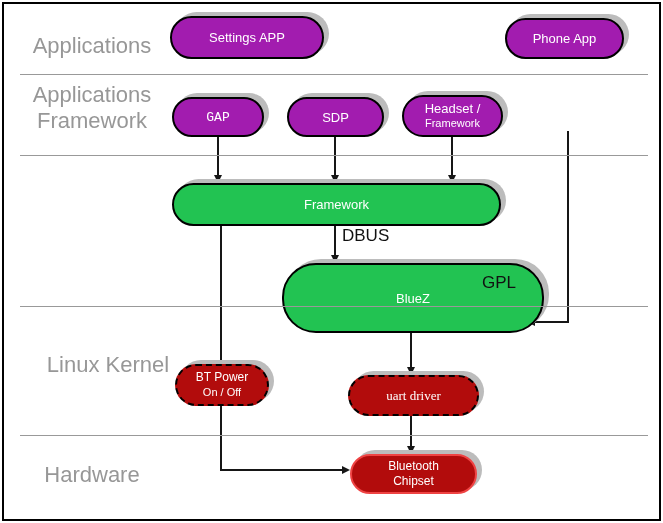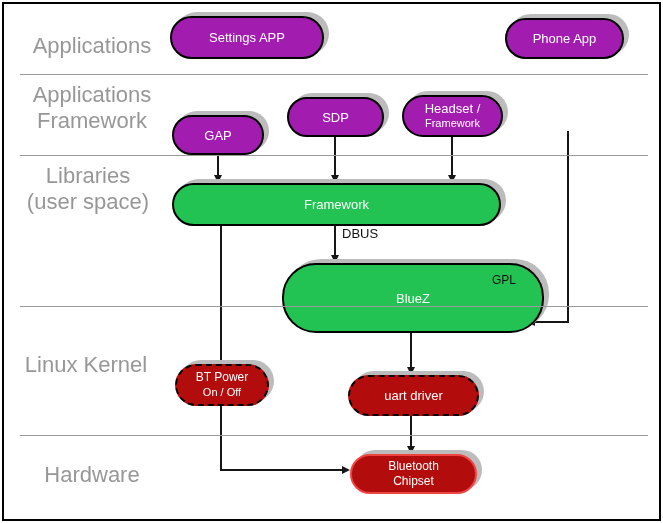--- a/index.html
+++ b/index.html
@@ -23,47 +23,43 @@
   .red-dashed{background:#b20c0c;border:2px dashed #000;}
   .red-solid{background:#b20c0c;border:2px solid #ef4444;}
   .t13{font-size:13px;}
   .t12{font-size:12px;line-height:1.25;}
   .t11{font-size:11px;line-height:1.3;}
   .vline{position:absolute;width:2px;background:#161616;z-index:1;}
   .hline{position:absolute;height:2px;background:#161616;z-index:1;}
   .head-down{position:absolute;width:0;height:0;border-left:4px solid transparent;border-right:4px solid transparent;border-top:8px solid #161616;z-index:1;}
   .head-left{position:absolute;width:0;height:0;border-top:4px solid transparent;border-bottom:4px solid transparent;border-right:8px solid #161616;z-index:2;}
   .head-right{position:absolute;width:0;height:0;border-top:4px solid transparent;border-bottom:4px solid transparent;border-left:8px solid #161616;z-index:1;}
-  .edge-label{position:absolute;color:#111;font-size:13px;z-index:2;}
-  .badge{position:absolute;color:#111;font-size:12px;right:26px;top:8px;}
+  .edge-label{position:absolute;color:#111;font-size:17px;z-index:2;}
+  .badge{position:absolute;color:#111;font-size:17px;right:26px;top:8px;}
   .bluez-label{font-size:13px;}
 </style>
 </head>
 <body>
 
 <div class="canvas">
   <div class="frame"></div>
 
   <div class="divider" style="left:20px;top:74px;width:628px;"></div>
   <div class="divider" style="left:20px;top:155px;width:628px;"></div>
   <div class="divider" style="left:20px;top:306px;width:628px;"></div>
   <div class="divider" style="left:20px;top:435px;width:628px;"></div>
 
   <div class="layer-label" style="left:18px;top:26px;width:148px;height:40px;">
     <div>Applications</div>
   </div>
   <div class="layer-label" style="left:18px;top:82px;width:148px;height:52px;">
     <div>Applications</div>
     <div>Framework</div>
   </div>
-  <div class="layer-label" style="left:8px;top:163px;width:160px;height:52px;">
-    <div>Libraries</div>
-    <div>(user space)</div>
-  </div>
-  <div class="layer-label" style="left:12px;top:350px;width:148px;height:30px;text-align:center;">
+  <div class="layer-label" style="left:34px;top:350px;width:148px;height:30px;text-align:center;">
     <div>Linux Kernel</div>
   </div>
   <div class="layer-label" style="left:18px;top:460px;width:148px;height:30px;">
     <div>Hardware</div>
   </div>
 
   <div class="vline" style="left:217px;top:133px;height:42px;"></div>
   <div class="head-down" style="left:214px;top:175px;"></div>
 
   <div class="vline" style="left:334px;top:133px;height:42px;"></div>
@@ -90,21 +86,21 @@
   <div class="vline" style="left:410px;top:412px;height:34px;"></div>
   <div class="head-down" style="left:407px;top:446px;"></div>
 
   <div class="pill blue t13" style="left:170px;top:16px;width:150px;height:39px;">
     <span>Settings APP</span>
   </div>
   <div class="pill blue t13" style="left:505px;top:18px;width:115px;height:37px;">
     <span>Phone App</span>
   </div>
 
-  <div class="pill blue t13" style="left:172px;top:115px;width:88px;height:36px;">
+  <div class="pill blue t13" style="left:172px;top:97px;width:88px;height:36px;font-family:Liberation Mono, monospace;">
     <span>GAP</span>
   </div>
   <div class="pill blue t13" style="left:287px;top:97px;width:93px;height:36px;">
     <span>SDP</span>
   </div>
   <div class="pill blue" style="left:402px;top:95px;width:97px;height:38px;">
     <span class="t13">Headset /</span>
     <span class="t11">Framework</span>
   </div>
 
@@ -113,21 +109,21 @@
   </div>
   <div class="pill green" style="left:282px;top:263px;width:258px;height:66px;border-radius:34px;">
     <span class="bluez-label">BlueZ</span>
     <span class="badge">GPL</span>
   </div>
 
   <div class="pill red-dashed" style="left:175px;top:364px;width:90px;height:38px;">
     <span class="t12">BT Power</span>
     <span class="t11">On / Off</span>
   </div>
-  <div class="pill red-dashed t13" style="left:348px;top:375px;width:127px;height:37px;">
+  <div class="pill red-dashed t13" style="left:348px;top:375px;width:127px;height:37px;font-family:Liberation Serif, serif;">
     <span>uart driver</span>
   </div>
 
   <div class="pill red-solid" style="left:350px;top:454px;width:123px;height:36px;">
     <span class="t12">Bluetooth</span>
     <span class="t12">Chipset</span>
   </div>
 </div>
 
 </body></html>

